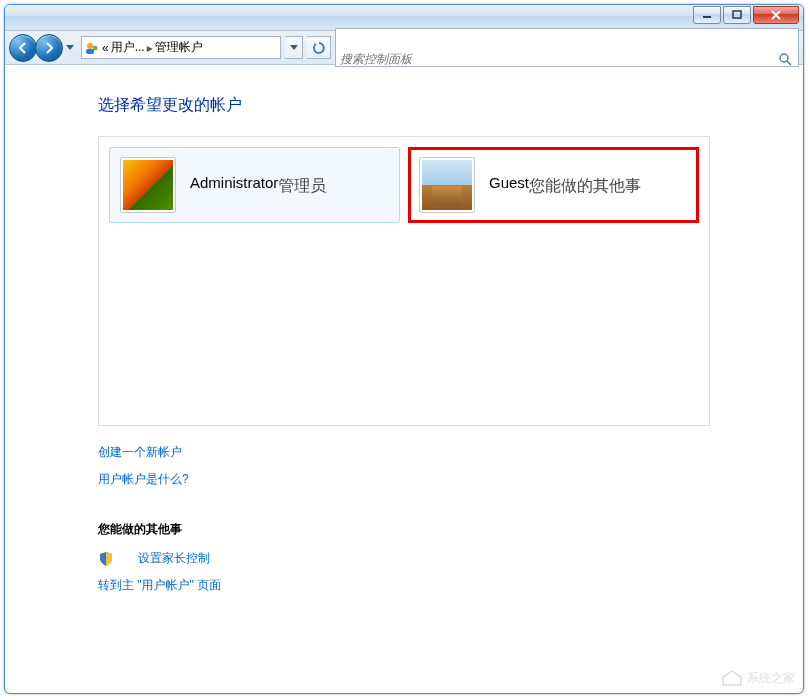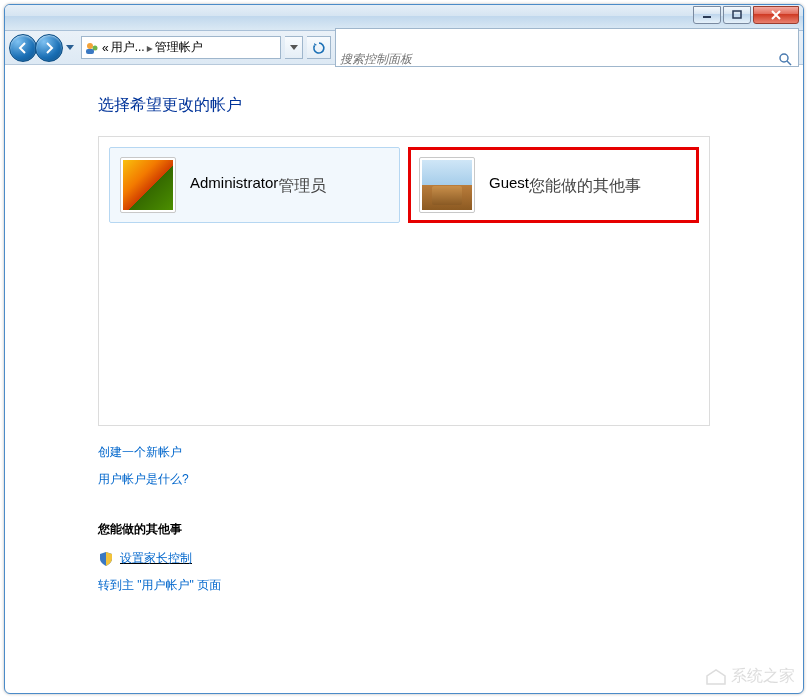--- a/index.html
+++ b/index.html
@@ -45,24 +45,24 @@
 .avatar-case { flex:1; background: linear-gradient(#cfe6f7,#a6cdea 50%, #b97c3b 51%, #8c5a22); position:relative; }
 .avatar-case::after { content:""; position:absolute; left:20%; top:52%; width:60%; height:38%; background: linear-gradient(#c98f4a,#8a5a24); border-radius:2px; }
 .acct-text { display:flex; flex-direction:row; }
 .acct-name { font-size: 15px; color: #000; }
 .acct-sub { font-size: 16px; color: #444; margin-top: 2px; }
 
 .links { margin-top: 18px; }
 .link { color: #0066cc; font-size: 12px; margin-bottom: 10px; cursor: pointer; }
 
 .section-head { font-size: 12px; font-weight: bold; margin-top: 33px; margin-bottom: 12px; }
-.shield-row { display:flex; align-items:center; gap:6px; margin-bottom:10px;text-decoration:underline; }
+.shield-row { display:flex; align-items:center; gap:24px; margin-bottom:10px; }
 .shield { width:16px; height:16px; }
 
-.watermark { position:absolute; right:8px; bottom:6px; font-size:16px; color:#bbb; display:flex; align-items:center; gap:4px; opacity:.5; }
+.watermark { position:absolute; right:8px; bottom:6px; font-size:12px; color:#bbb; display:flex; align-items:center; gap:4px; opacity:.5; }
 </style>
 </head>
 <body>
 
 <div class="window-frame">
 
   <div class="title-bar">
     <div class="win-btn min">
       <svg width="10" height="10" viewBox="0 0 10 10">
           <rect x="1" y="6" width="8" height="2" fill="#2a3a55"></rect>

